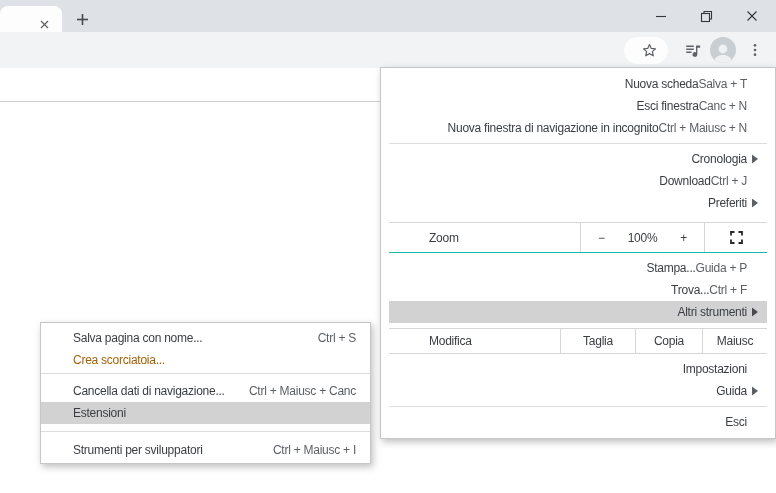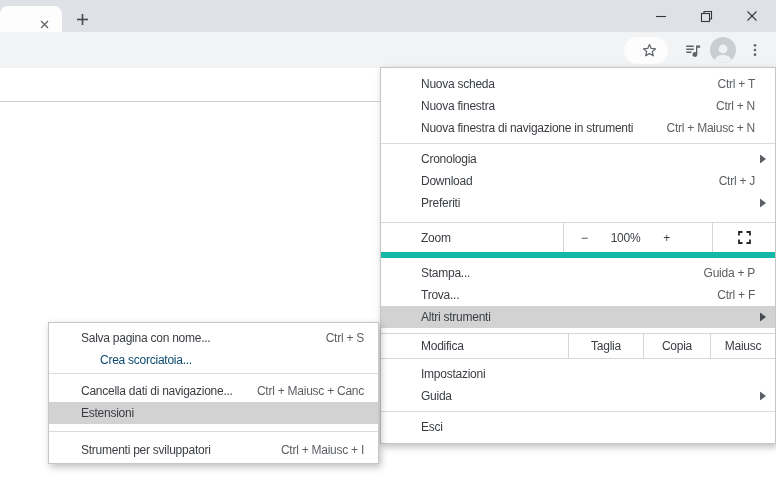--- a/index.html
+++ b/index.html
@@ -21,33 +21,33 @@
   .tb-icon{position:absolute;top:0;height:36px;display:flex;align-items:center;justify-content:center;}
   .tb-star{left:638px;width:22px;} .tb-media{left:682px;width:22px;}
   .tb-avatar{left:710px;width:26px;} .tb-dots{left:745px;width:20px;}
   .avatar-circle{width:26px;height:26px;border-radius:50%;background:#c9ced3;overflow:hidden;position:relative;}
   .avatar-circle svg{position:absolute;left:0;top:2px;}
   
   .page-line{position:absolute;left:0;top:101px;width:380px;height:1px;background:#cdced1;}
   
   .menu{position:absolute;background:#ffffff;border:1px solid #c6c6c6;
         box-shadow:2px 3px 7px rgba(0,0,0,0.25);box-sizing:border-box;z-index:5;}
-  #main-menu{left:380px;top:67px;width:396px;padding:5px 0;}
-  #tools-menu{left:48px;top:322px;width:331px;padding:4px 0 2px 0;z-index:6;}
+  #main-menu{left:380px;top:67px;width:396px;padding:5px 8px;text-align:right;}
+  #tools-menu{left:40px;top:322px;width:331px;padding:4px 0 2px 0;z-index:6;}
   .mm-row{height:22px;display:flex;align-items:center;padding:0 20px 0 40px;position:relative;white-space:nowrap;}
   .sm-row{height:22px;display:flex;align-items:center;padding:0 14px 0 32px;position:relative;white-space:nowrap;}
   .lbl{flex:1;}
   .sc{color:#5b5f63;}
   .highlight{background:#d2d2d2;}
-  .disabled{color:#0c4a6e;margin-left:19px;}
+  .disabled{color:#a16207;}
   .sub-arrow{position:absolute;right:9px;top:50%;transform:translateY(-50%);line-height:0;}
   .sep{height:1px;background:#dcdcdc;margin:4px 0;}
   .sm-sep1{margin:2px 0 6px 0;} .sm-sep2{margin:7px 0;}
   .zoom-row{height:29px;display:flex;align-items:stretch;border-top:1px solid #d6d6d6;
-            border-bottom:6px solid #14b8a6;margin-top:8px;margin-bottom:4px;gap:25px;}
+            border-bottom:1px solid #14b8a6;margin-top:8px;margin-bottom:4px;}
   .zoom-label{flex:1;display:flex;align-items:center;padding-left:40px;}
   .zoom-ctrls{width:124px;border-left:1px solid #d6d6d6;display:flex;align-items:center;
               justify-content:space-between;padding:0 17px;box-sizing:border-box;}
   .zoom-btn{cursor:default;}
   .zoom-fs{width:62px;border-left:1px solid #d6d6d6;display:flex;align-items:center;justify-content:center;}
   .edit-row{height:24px;display:flex;align-items:stretch;border-top:1px solid #d6d6d6;
             border-bottom:1px solid #d6d6d6;margin-top:5px;margin-bottom:4px;}
   .edit-label{flex:1;display:flex;align-items:center;padding-left:40px;}
   .edit-btn{border-left:1px solid #d6d6d6;display:flex;align-items:center;justify-content:center;}
   .eb-taglia{width:74px;} .eb-copia{width:66px;} .eb-incolla{width:64px;}
@@ -120,28 +120,28 @@
       </svg>
     </div>
   </div>
 
   <div class="page-line"></div>
 
   <div class="menu" id="main-menu">
 
     <div class="mm-row">
       <span class="lbl">Nuova scheda</span>
-      <span class="sc">Ctrl + T</span>
-    </div>
-    <div class="mm-row">
-      <span class="lbl">Nuova finestra</span>
-      <span class="sc">Ctrl + N</span>
-    </div>
-    <div class="mm-row">
-      <span class="lbl">Nuova finestra di navigazione in strumenti</span>
+      <span class="sc">Salva + T</span>
+    </div>
+    <div class="mm-row">
+      <span class="lbl">Esci finestra</span>
+      <span class="sc">Canc + N</span>
+    </div>
+    <div class="mm-row">
+      <span class="lbl">Nuova finestra di navigazione in incognito</span>
       <span class="sc">Ctrl + Maiusc + N</span>
     </div>
 
     <div class="sep"></div>
 
     <div class="mm-row">
       <span class="lbl">Cronologia</span>
       <span class="sub-arrow">
         <svg width="6" height="9" viewBox="0 0 6 9">
             <polygon points="0,0 6,4.5 0,9" fill="#5c6064"></polygon>

